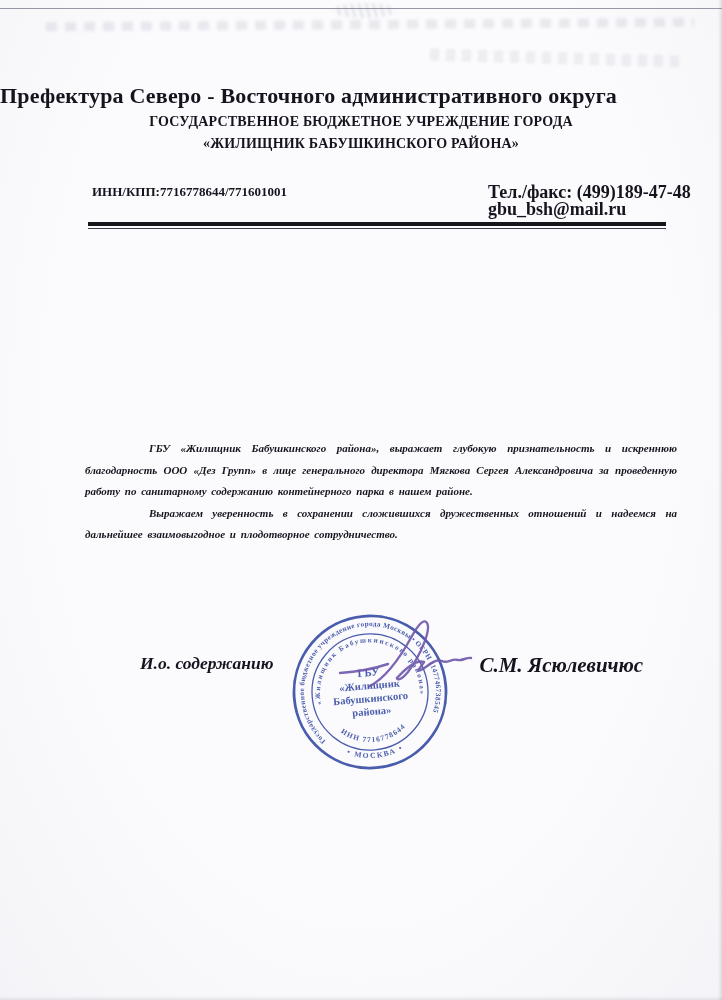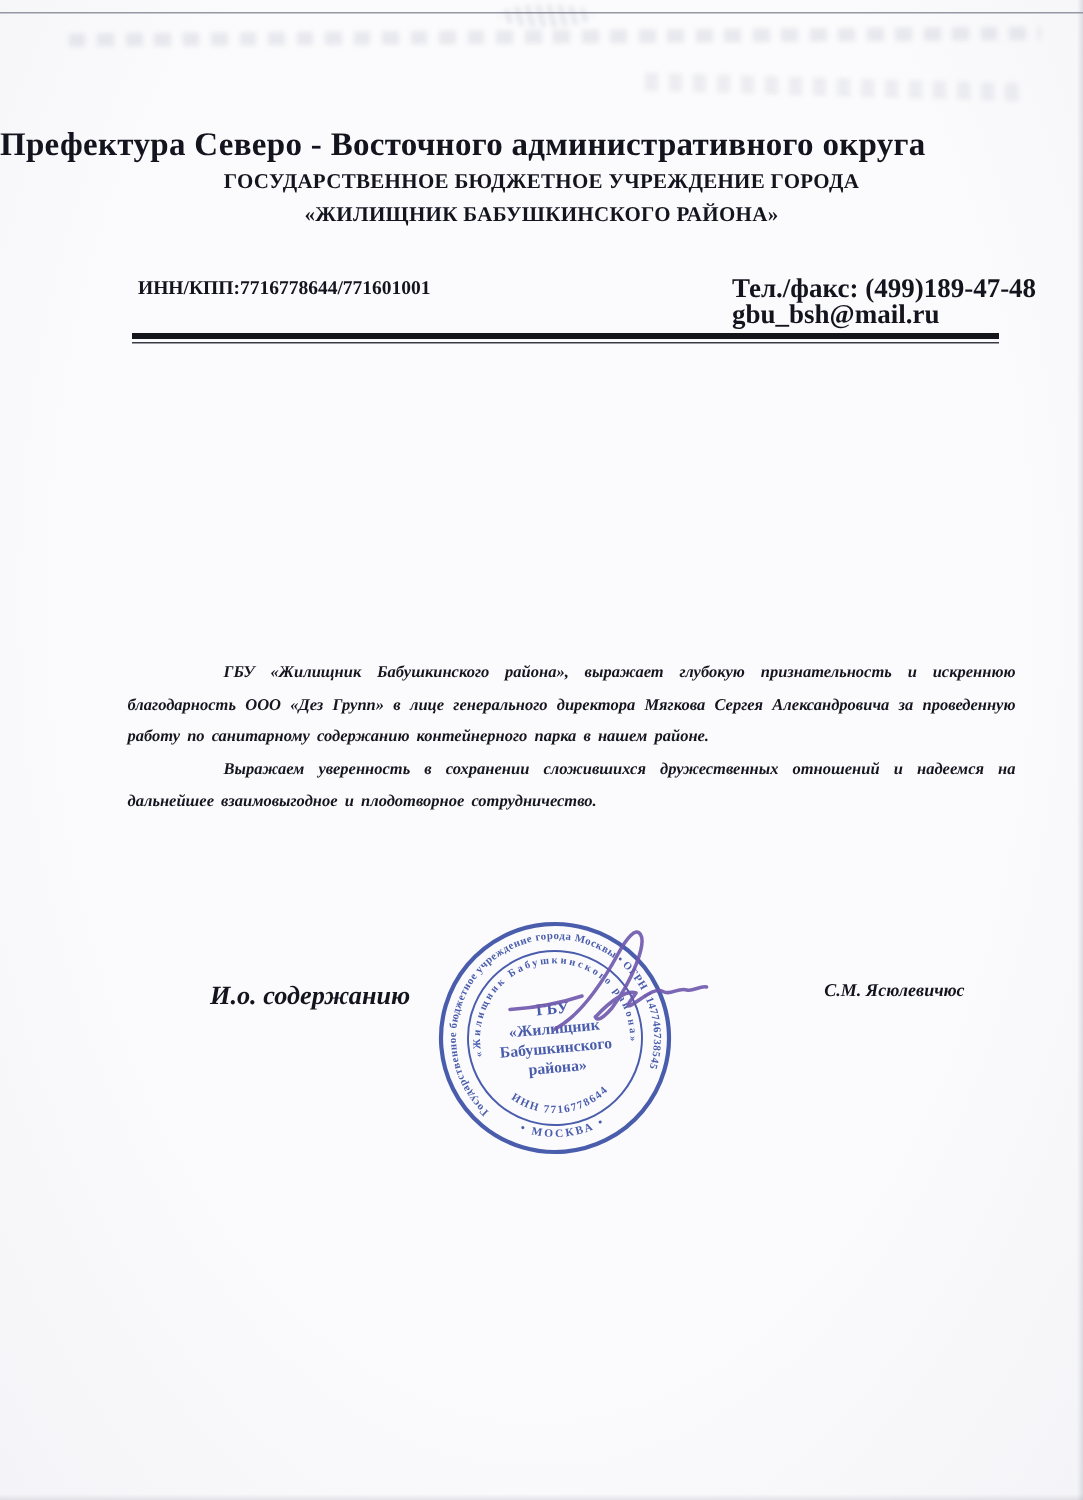--- a/index.html
+++ b/index.html
@@ -46,21 +46,21 @@
   .body-text {
     position:absolute; top:438px; left:65px; width:592px;
     font-weight:bold; font-style:italic; font-size:11px; line-height:21.5px;
     text-align:justify; color:#15151f;margin-left:20px;
   }
   .body-text p { margin:0; text-indent:64px; word-spacing:2px; }
 
   .sign-position { position:absolute; top:653px; left:140px;
     font-weight:bold; font-style:italic; font-size:17.5px; }
   .sign-name { position:absolute; top:653px; right:79px;
-    font-weight:bold; font-style:italic; font-size:12px; }
+    font-weight:bold; font-style:italic; font-size:21px; }
 
   .stamp-svg { position:absolute; left:288px; top:610px; width:164px; height:164px; opacity:.92; }
   .sig-svg   { position:absolute; left:300px; top:598px; width:180px; height:100px; }
 </style>
 </head>
 <body>
 
 <div class="scan-page">
 
   <div class="scan-top-line"></div>

